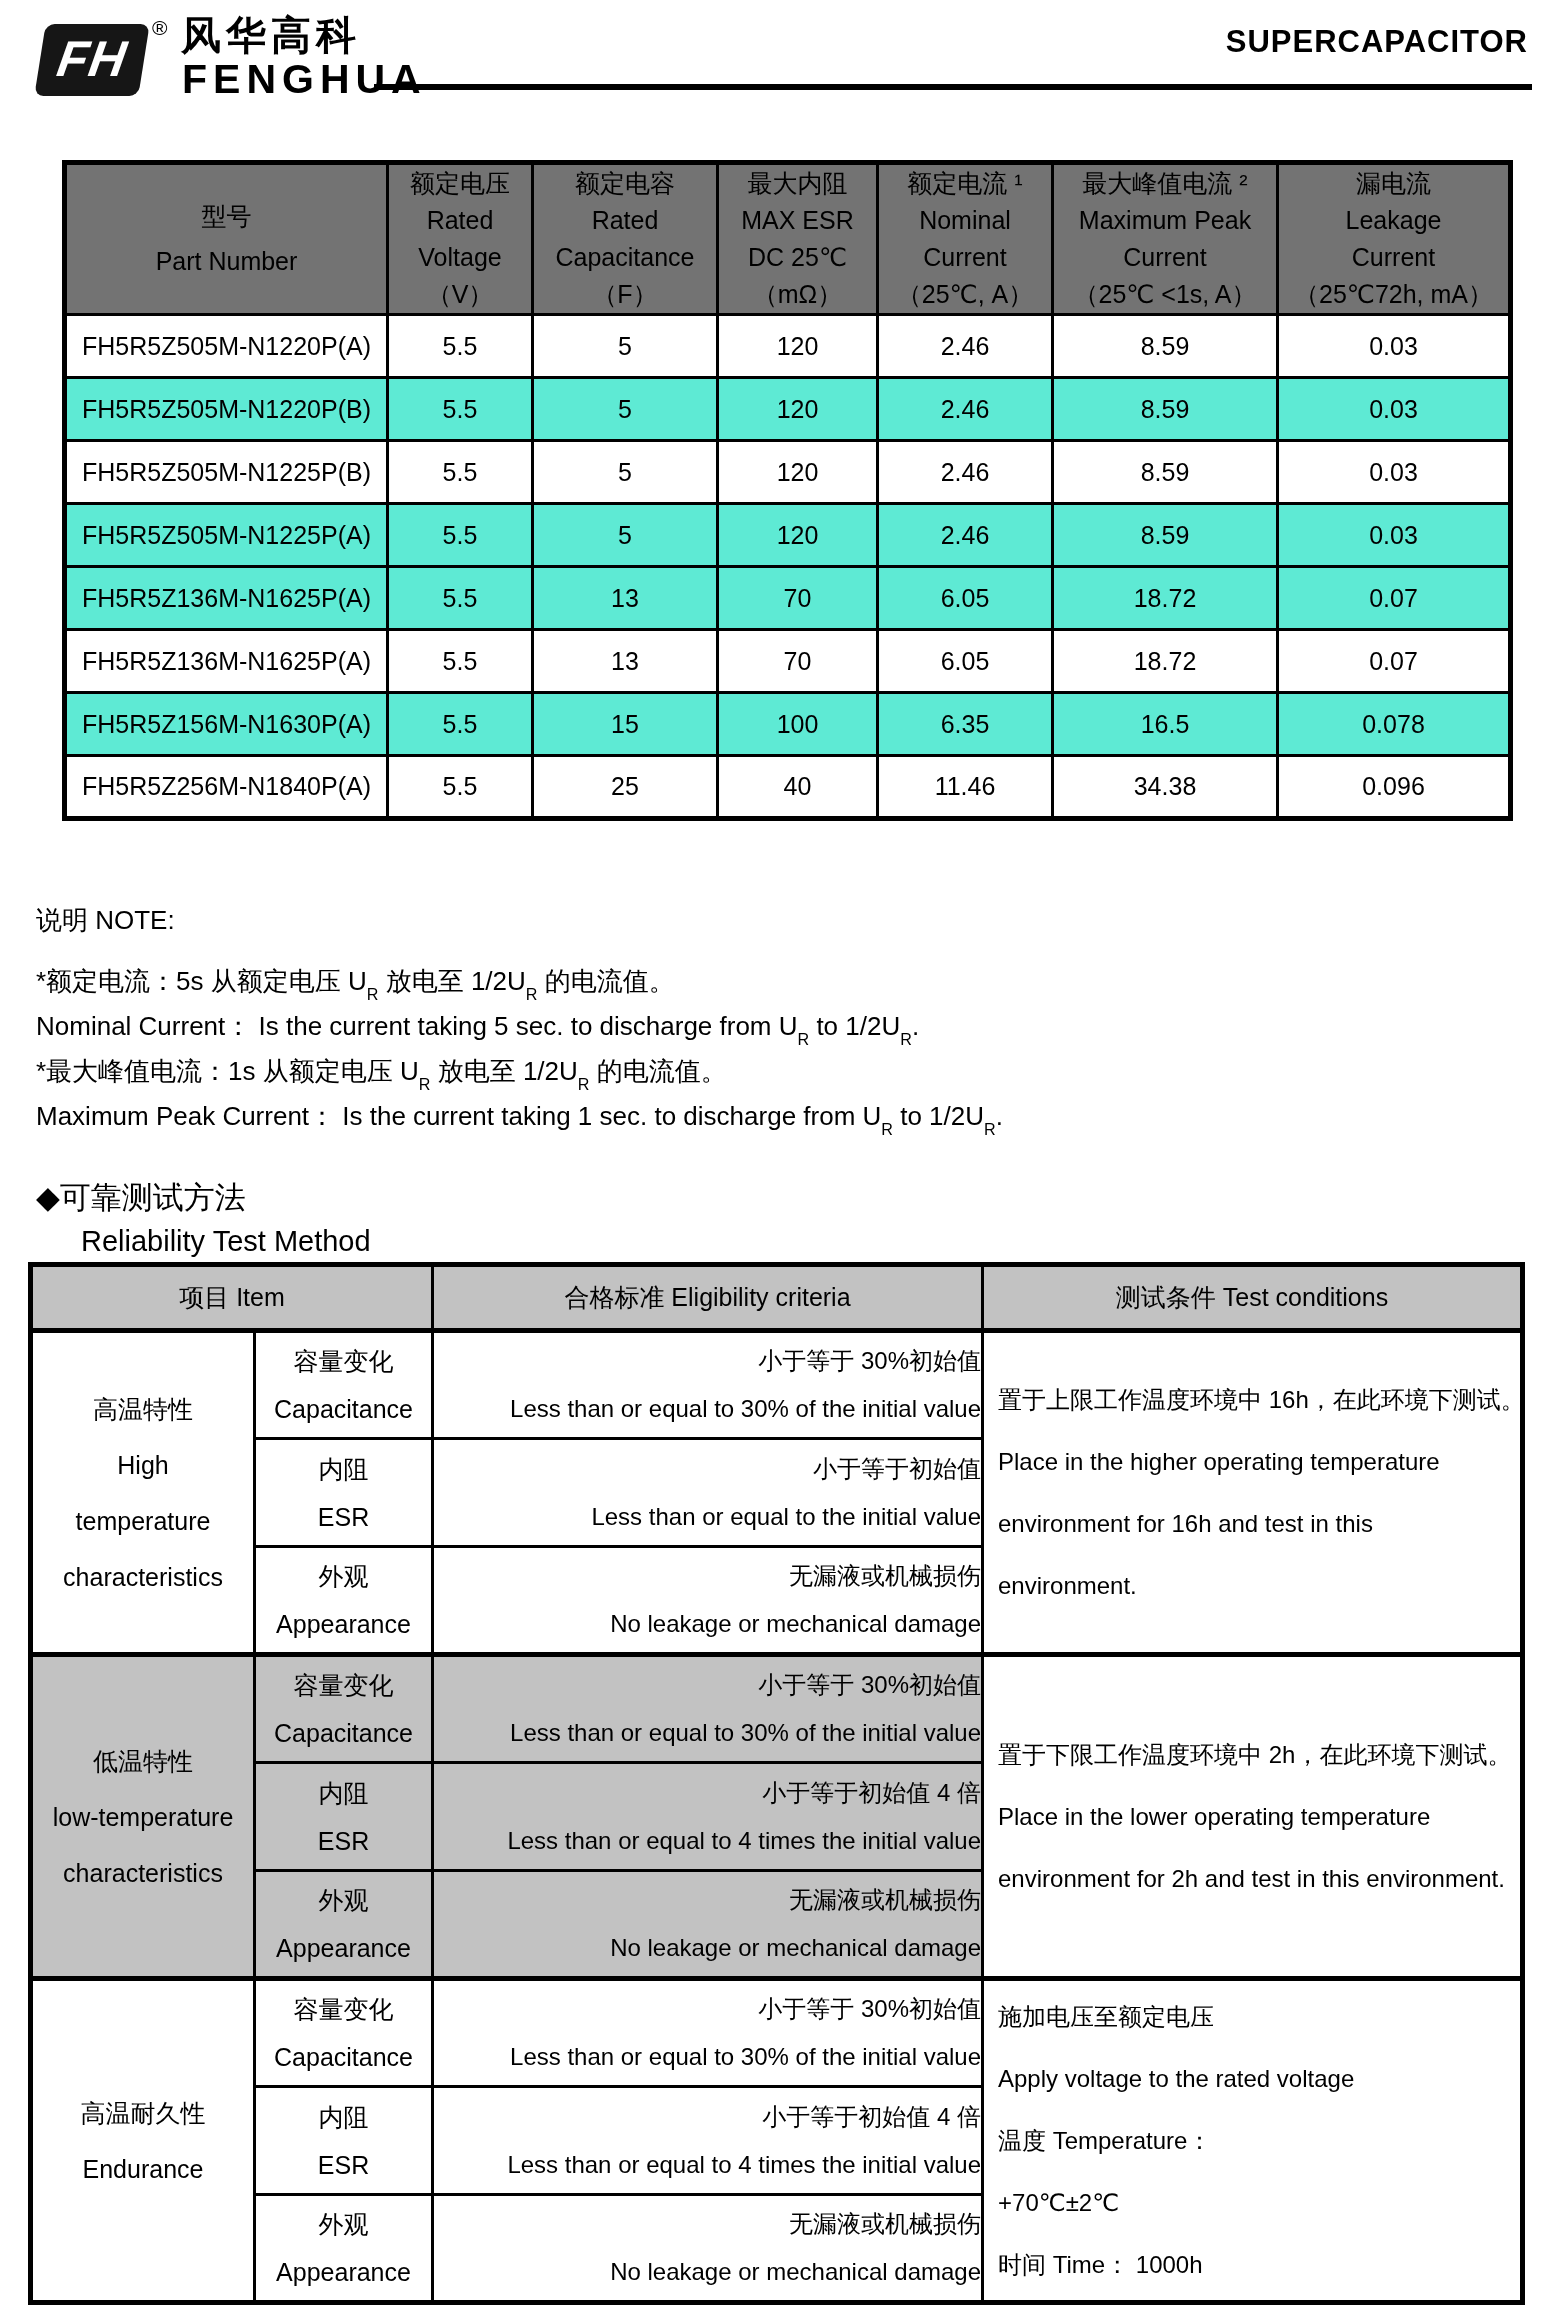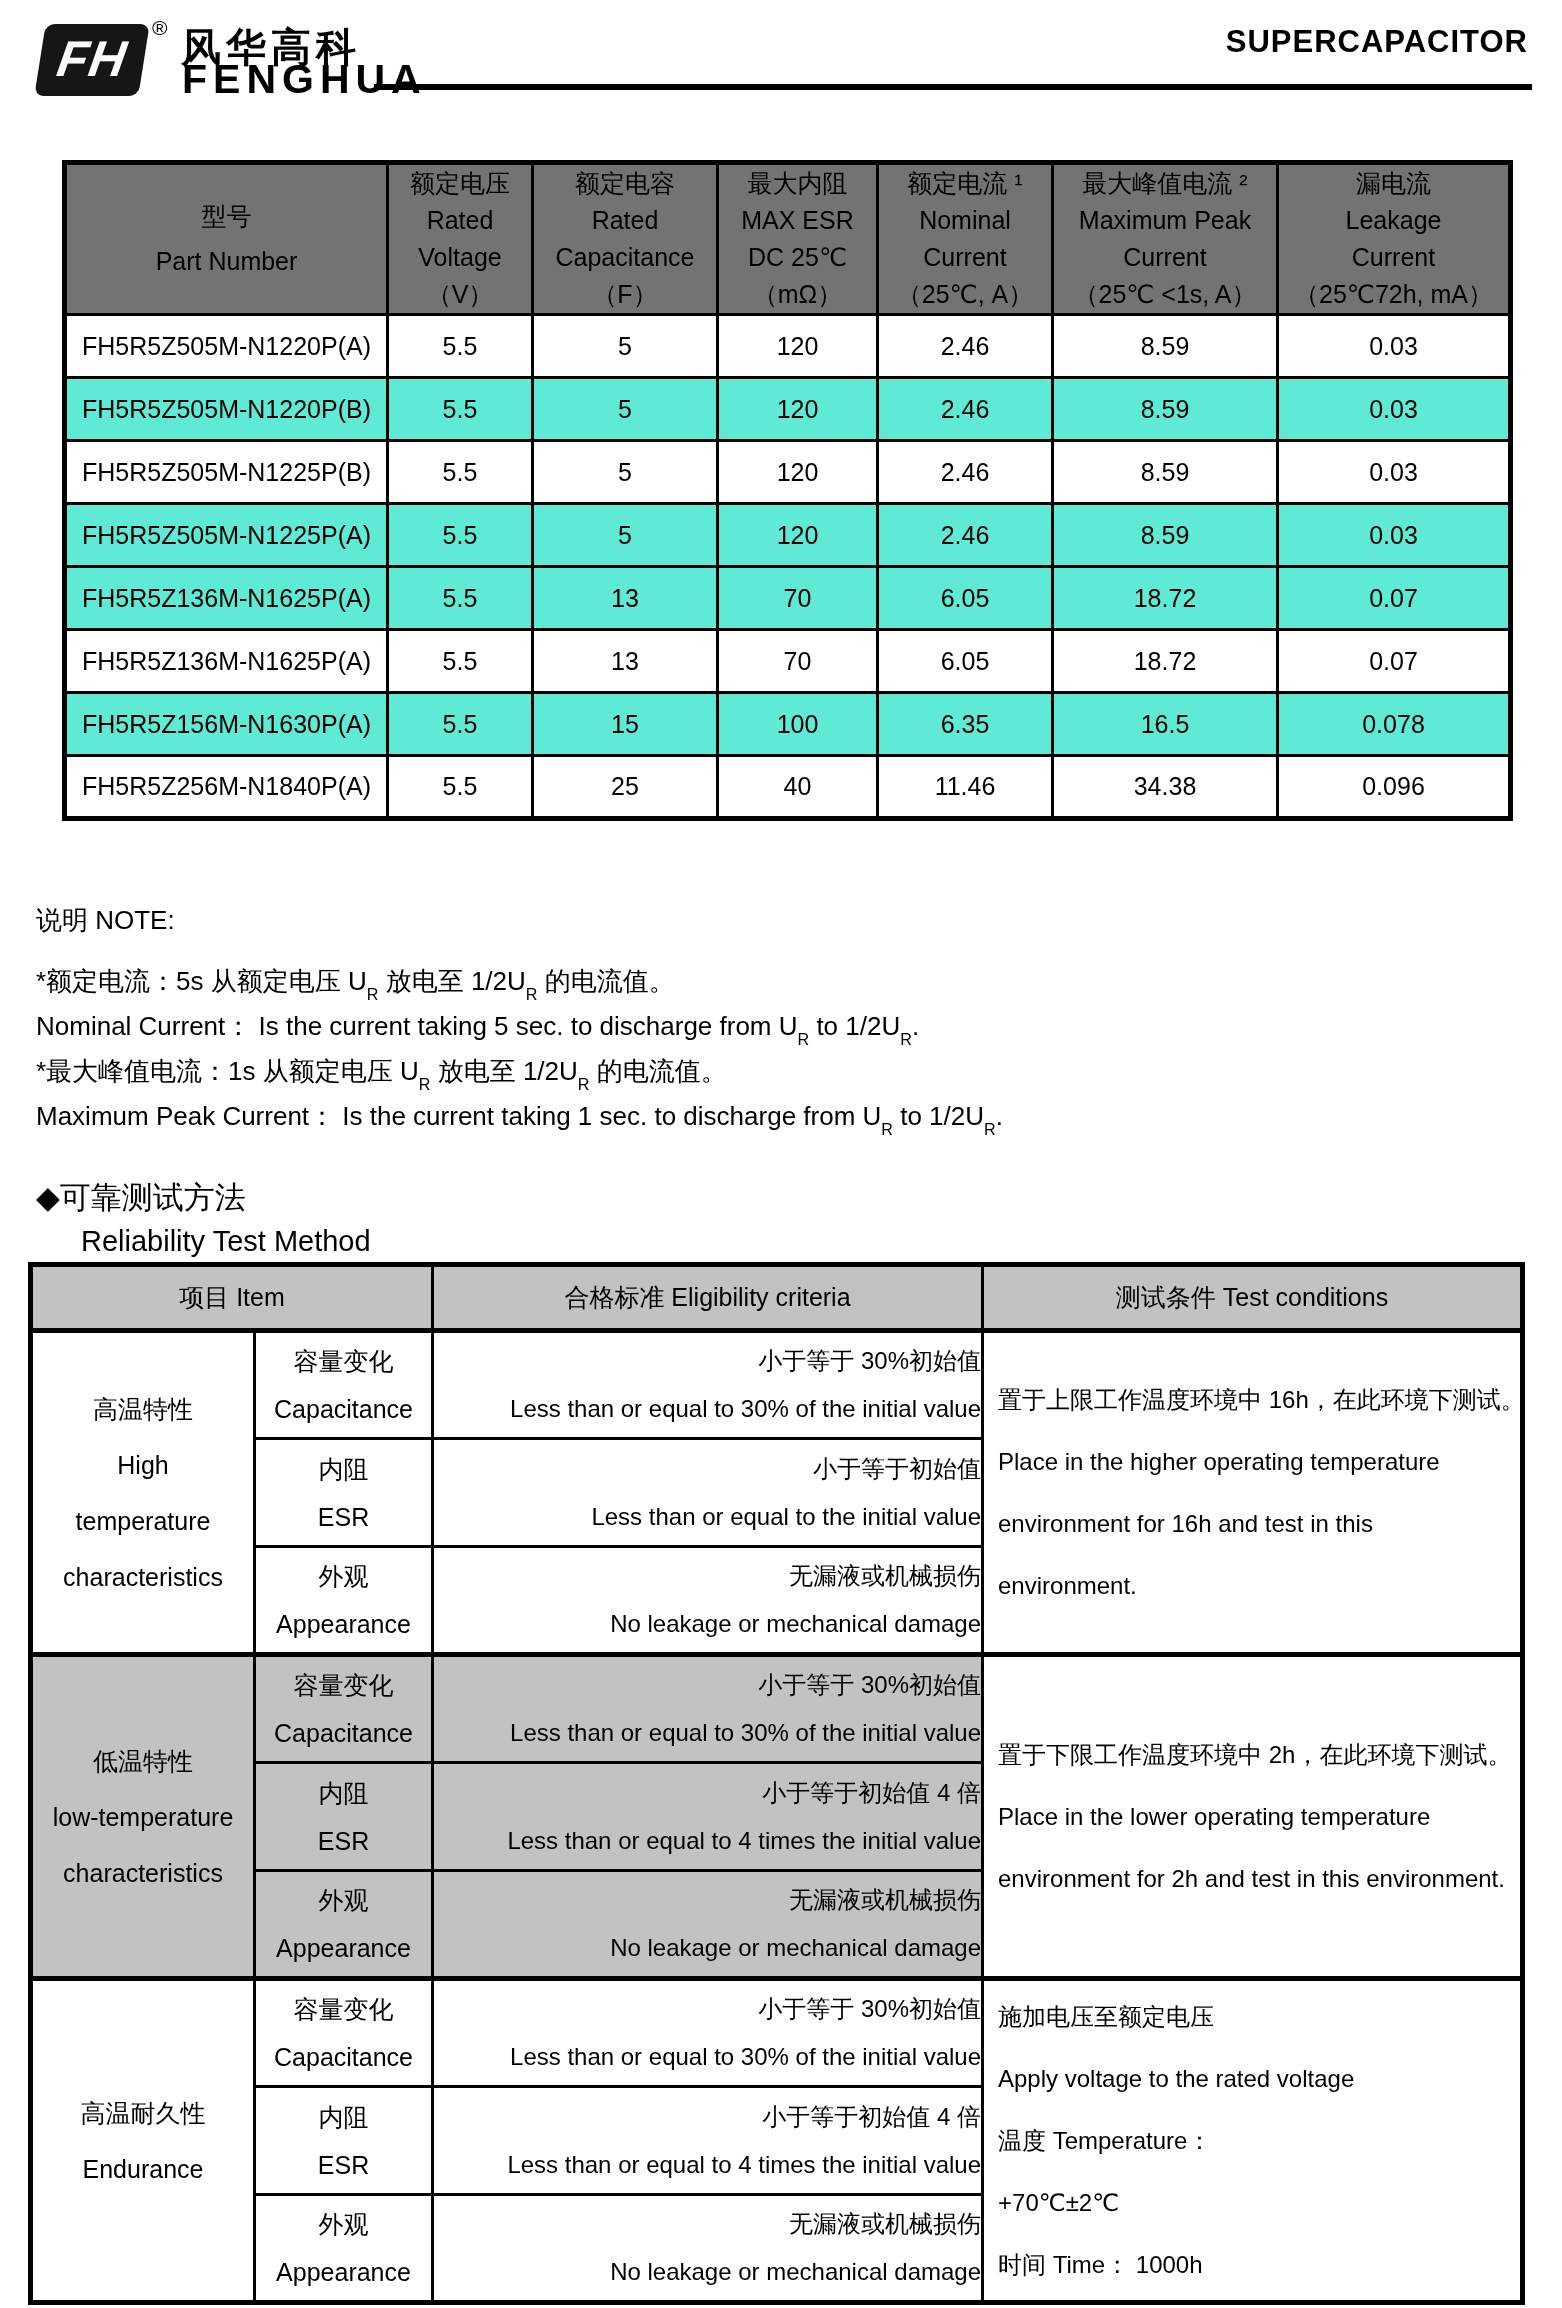--- a/index.html
+++ b/index.html
@@ -7,21 +7,21 @@
     position:relative;width:1562px;height:2308px;background:#ffffff;
     font-family:"Liberation Sans","DejaVu Sans",sans-serif;color:#000;overflow:hidden;
   }
   
   .logo-mark{
     position:absolute;left:40px;top:24px;width:104px;height:72px;background:#161616;
     transform:skewX(-9deg);border-radius:9px;color:#fff;font-style:italic;font-weight:bold;
     font-size:50px;text-align:center;line-height:70px;letter-spacing:1px;
   }
   .reg{position:absolute;left:152px;top:16px;font-size:21px;}
-  .brand-cn{position:absolute;left:181px;top:20px;font-size:40px;font-weight:bold;letter-spacing:5px;font-family:Liberation Serif, serif;}
+  .brand-cn{position:absolute;left:181px;top:8px;font-size:40px;font-weight:bold;letter-spacing:5px;font-family:Liberation Serif, serif;}
   .brand-en{position:absolute;left:182px;top:56px;font-size:41px;font-weight:bold;letter-spacing:6px;}
   .header-rule{position:absolute;left:374px;top:84px;width:1158px;height:6px;background:#000;}
   .doc-title{position:absolute;top:24px;right:34px;font-size:31px;font-weight:bold;letter-spacing:1px;}
 
   
   .spec-wrap{position:absolute;left:62px;top:160px;}
   table{border-collapse:collapse;table-layout:fixed;}
   .spec-table{width:1446px;border:5px solid #000;}
   .spec-table th,.spec-table td{border:3px solid #000;text-align:center;vertical-align:middle;
     font-weight:normal;font-size:25px;padding:0;overflow:hidden;}

